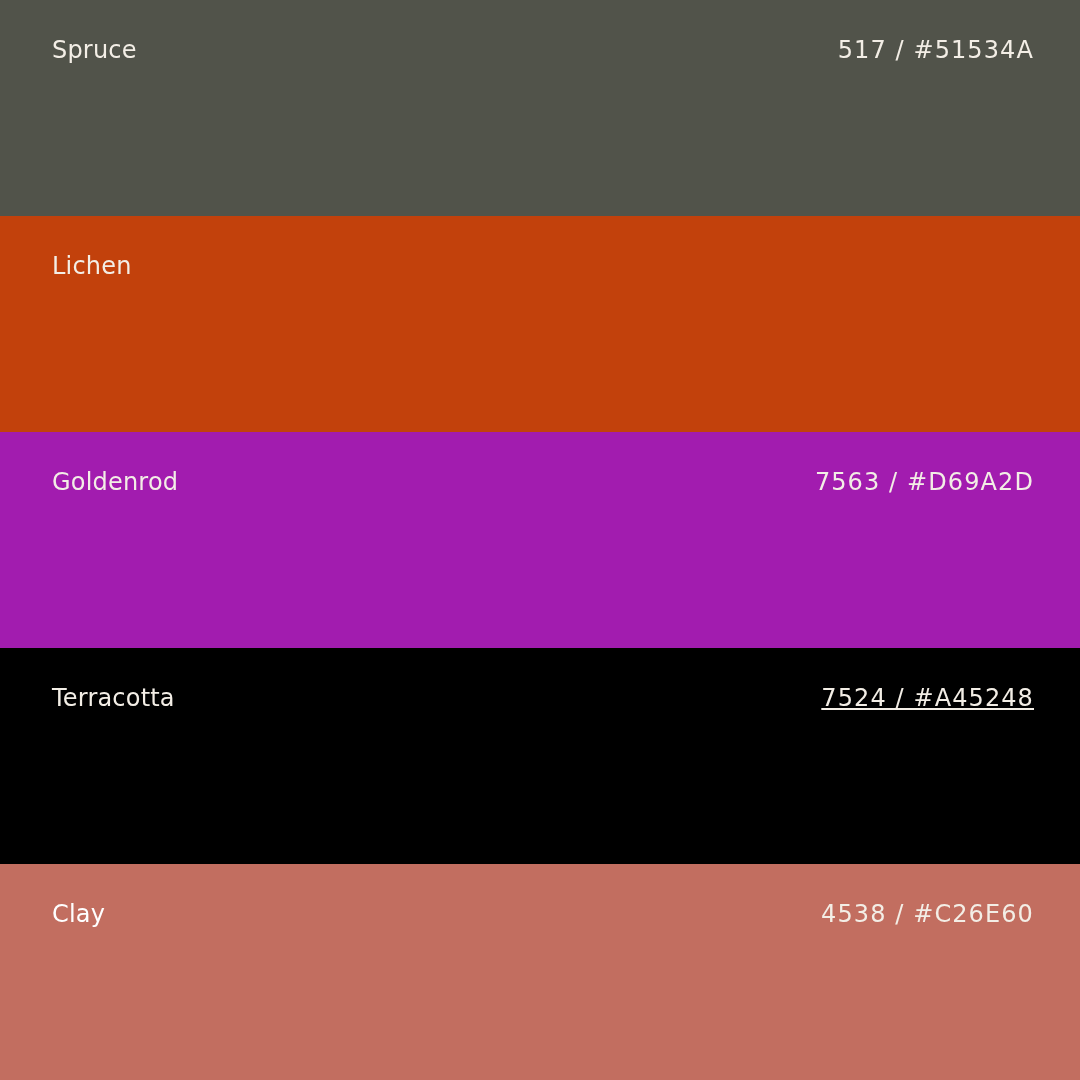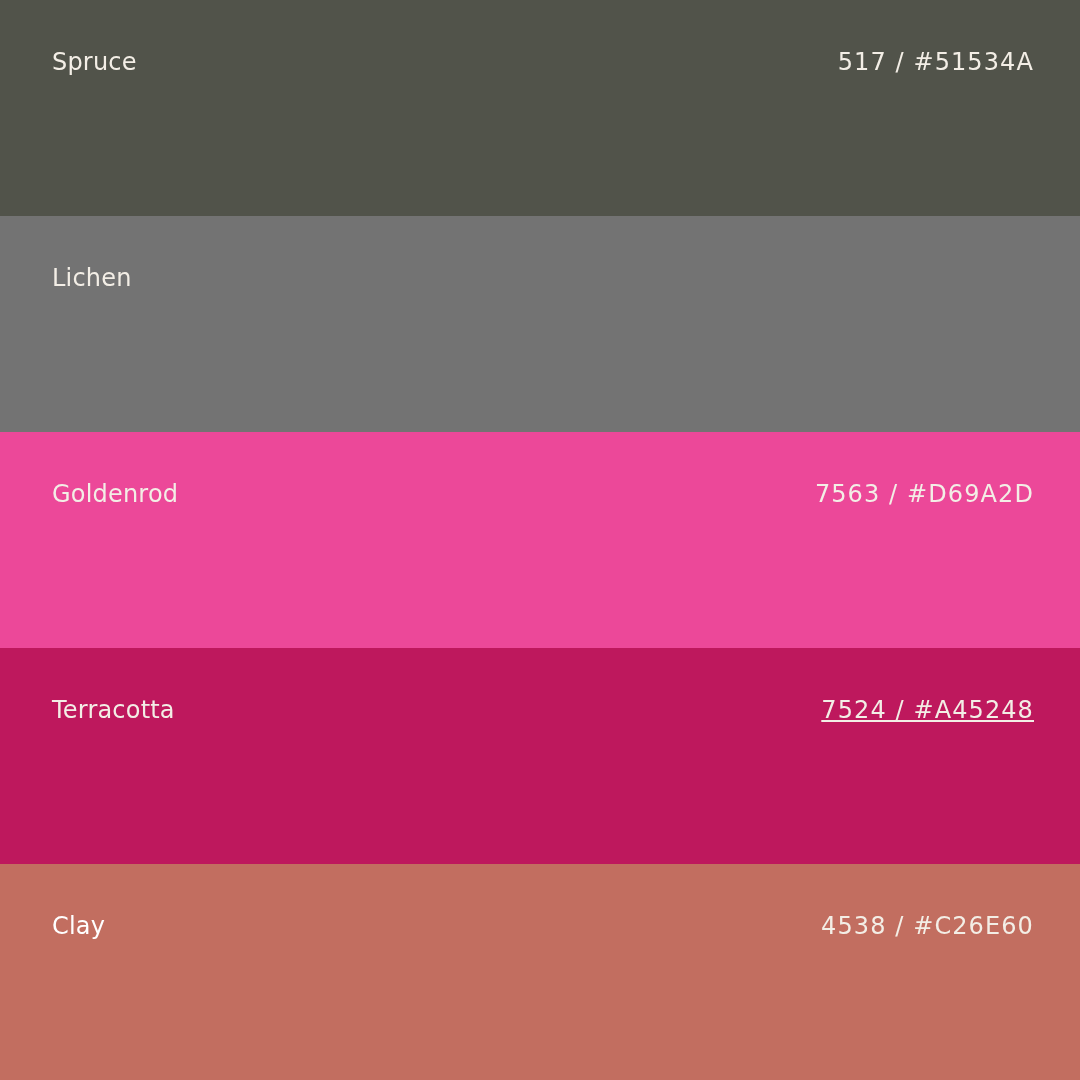--- a/index.html
+++ b/index.html
@@ -21,21 +21,21 @@
 
   .swatch {
     flex: 1 1 0;
     position: relative;
     display: block;
     box-sizing: border-box;
   }
 
   .swatch-row {
     position: absolute;
-    top: 12px;
+    top: 0;
     left: 0;
     right: 0;
     height: 100px;
     display: flex;
     align-items: center;
     justify-content: space-between;
     padding: 0 46px 0 52px;
     box-sizing: border-box;
   }
 
@@ -65,34 +65,34 @@
 
 <div id="palette">
 
   <div class="swatch" style="background-color: rgb(81, 83, 74);">
     <div class="swatch-row">
       <span class="swatch-name" style="color: rgb(243, 238, 230);">Spruce</span>
       <span class="swatch-value" style="color: rgb(243, 238, 230);">517 / #51534A</span>
     </div>
   </div>
 
-  <div class="swatch" style="background-color: #737373;">
+  <div class="swatch" style="background-color: #c2410c;">
     <div class="swatch-row">
       <span class="swatch-name" style="color: rgb(243, 238, 230);">Lichen</span>
     </div>
   </div>
 
-  <div class="swatch" style="background-color: #ec4899;">
+  <div class="swatch" style="background-color: #a21caf;">
     <div class="swatch-row">
       <span class="swatch-name" style="color: rgb(243, 238, 230);">Goldenrod</span>
       <span class="swatch-value" style="color: rgb(243, 238, 230); text-align: center;">7563 / #D69A2D</span>
     </div>
   </div>
 
-  <div class="swatch" style="background-color: #be185d;">
+  <div class="swatch" style="background-color: #000000;">
     <div class="swatch-row">
       <span class="swatch-name" style="color: rgb(243, 238, 230);">Terracotta</span>
       <span class="swatch-value" style="color: rgb(243, 238, 230); text-decoration: underline;">7524 / #A45248</span>
     </div>
   </div>
 
   <div class="swatch" style="background-color: rgb(194, 110, 96);">
     <div class="swatch-row">
       <span class="swatch-name" style="color: #ffffff;">Clay</span>
       <span class="swatch-value" style="color: rgb(243, 238, 230);">4538 / #C26E60</span>

